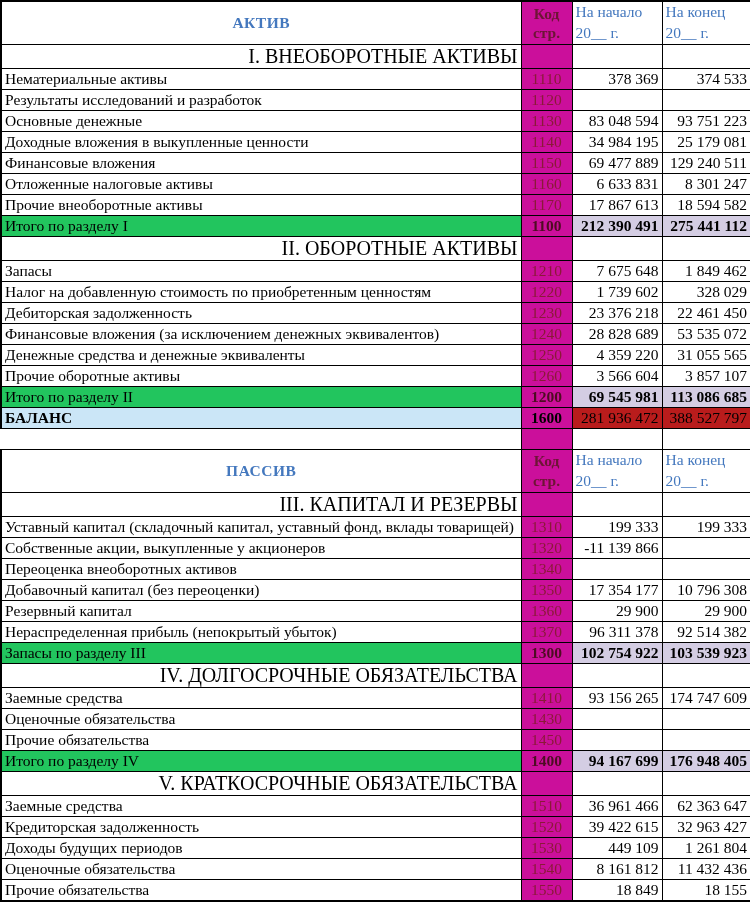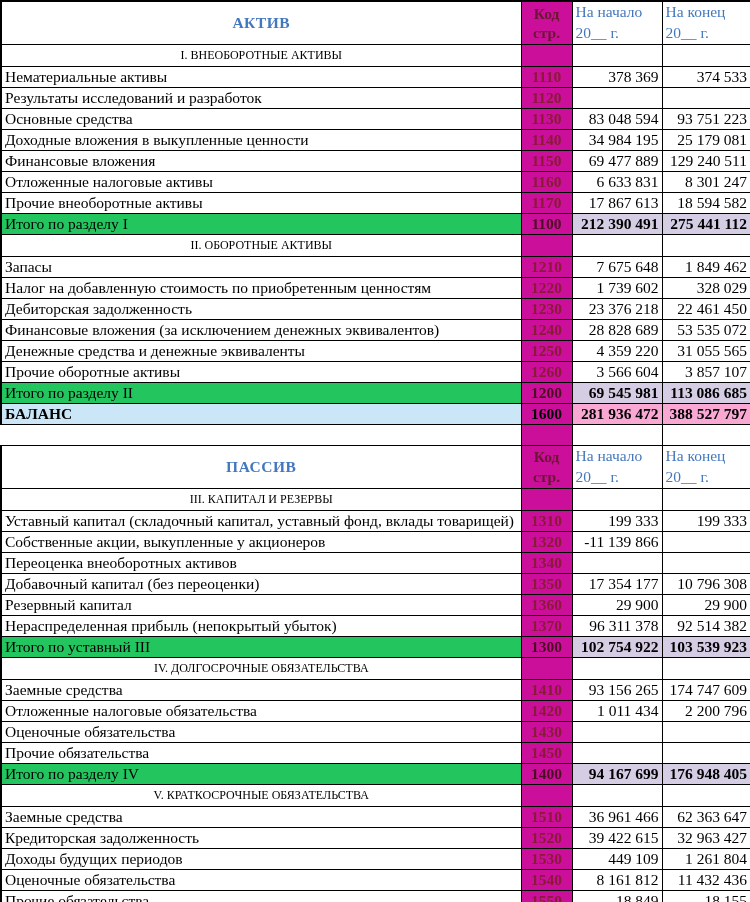--- a/index.html
+++ b/index.html
@@ -22,32 +22,32 @@
   
   .c-label{text-align:left;}
   .c-code{background:#cb0f9b;color:#8a1a38;text-align:center;font-weight:bold;margin-top:48px;}
   .c-num{text-align:right;padding-right:4px;}
   
   .r-header td{height:38px;}
   .hdr-title{color:#4478be;font-weight:bold;text-align:center;font-size:17px;letter-spacing:.5px;}
   .hdr-code{background:#cb0f9b;color:#6d1535;font-weight:bold;text-align:center;font-size:15px;line-height:1.25;}
   .hdr-col{color:#4478be;font-weight:normal;text-align:left;font-size:15.5px;line-height:1.35;}
   
-  .r-section .c-label{text-align:center;font-size:12px;height:21px;}
+  .r-section .c-label{text-align:right;font-size:20px;height:21px;}
   
   .r-total .c-label{background:#22c55e;}
   .r-total .c-num{background:#d4cde3;font-weight:bold;}
   .r-total .c-code{color:#4d0d22;}
   
   .r-balance td{height:22px;}
   .r-balance .c-label{background:#cbe6f7;font-weight:bold;}
-  .r-balance .c-num{background:#f9a8d4;font-weight:bold;}
+  .r-balance .c-num{background:#b91c1c;font-weight:normal;}
   .r-balance .c-code{color:#000000;}
   
-  .r-data .c-code{font-weight:bold;}
+  .r-data .c-code{font-weight:normal;}
   
   .r-gap td{height:21px;}
   .r-gap .c-label{border-left-style:hidden;}
 </style>
 </head>
 <body>
 
 <table class="sheet">
   <colgroup>
     <col style="width:520px">
@@ -78,21 +78,21 @@
         <td class="c-num">378 369</td>
         <td class="c-num">374 533</td>
       </tr>
       <tr class="r-data">
         <td class="c-label">Результаты исследований и разработок</td>
         <td class="c-code">1120</td>
         <td class="c-num"></td>
         <td class="c-num"></td>
       </tr>
       <tr class="r-data">
-        <td class="c-label">Основные средства</td>
+        <td class="c-label">Основные денежные</td>
         <td class="c-code">1130</td>
         <td class="c-num">83 048 594</td>
         <td class="c-num">93 751 223</td>
       </tr>
       <tr class="r-data">
         <td class="c-label">Доходные вложения в выкупленные ценности</td>
         <td class="c-code">1140</td>
         <td class="c-num">34 984 195</td>
         <td class="c-num">25 179 081</td>
       </tr>
@@ -231,42 +231,36 @@
         <td class="c-num">29 900</td>
         <td class="c-num">29 900</td>
       </tr>
       <tr class="r-data">
         <td class="c-label">Нераспределенная прибыль (непокрытый убыток)</td>
         <td class="c-code">1370</td>
         <td class="c-num">96 311 378</td>
         <td class="c-num">92 514 382</td>
       </tr>
       <tr class="r-total">
-        <td class="c-label">Итого по уставный III</td>
+        <td class="c-label">Запасы по разделу III</td>
         <td class="c-code">1300</td>
         <td class="c-num">102 754 922</td>
         <td class="c-num">103 539 923</td>
       </tr>
       <tr class="r-section">
         <td class="c-label">IV. ДОЛГОСРОЧНЫЕ ОБЯЗАТЕЛЬСТВА</td>
         <td class="c-code"></td>
         <td class="c-num"></td>
         <td class="c-num"></td>
       </tr>
       <tr class="r-data">
         <td class="c-label">Заемные средства</td>
         <td class="c-code">1410</td>
         <td class="c-num">93 156 265</td>
         <td class="c-num">174 747 609</td>
-      </tr>
-      <tr class="r-data">
-        <td class="c-label">Отложенные налоговые обязательства</td>
-        <td class="c-code">1420</td>
-        <td class="c-num">1 011 434</td>
-        <td class="c-num">2 200 796</td>
       </tr>
       <tr class="r-data">
         <td class="c-label">Оценочные обязательства</td>
         <td class="c-code">1430</td>
         <td class="c-num"></td>
         <td class="c-num"></td>
       </tr>
       <tr class="r-data">
         <td class="c-label">Прочие обязательства</td>
         <td class="c-code">1450</td>

